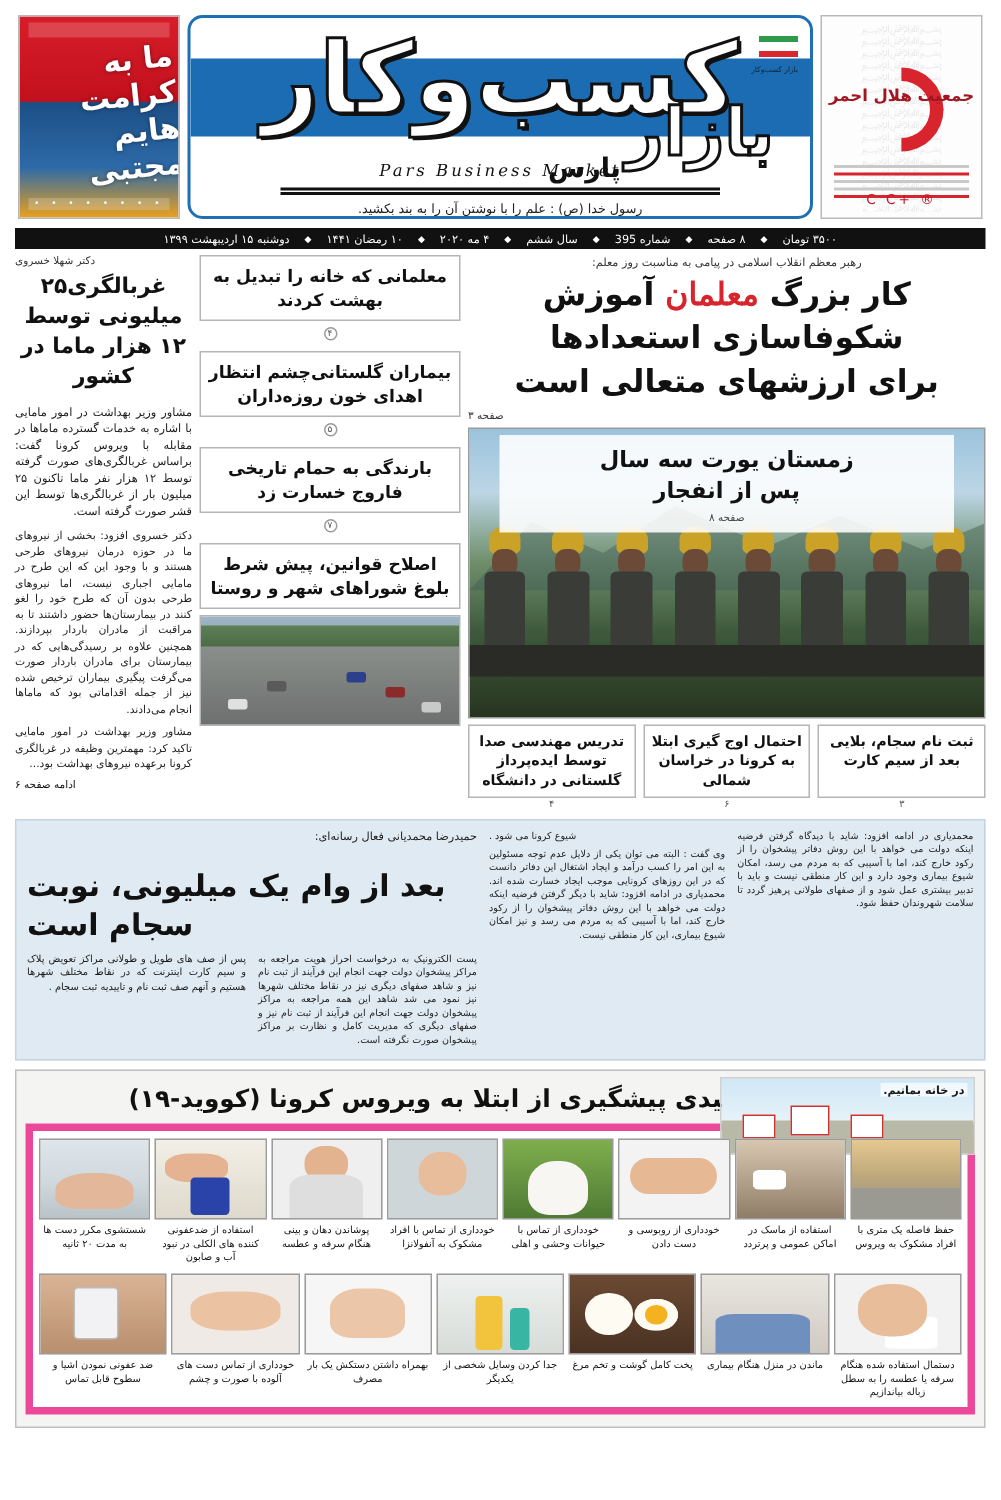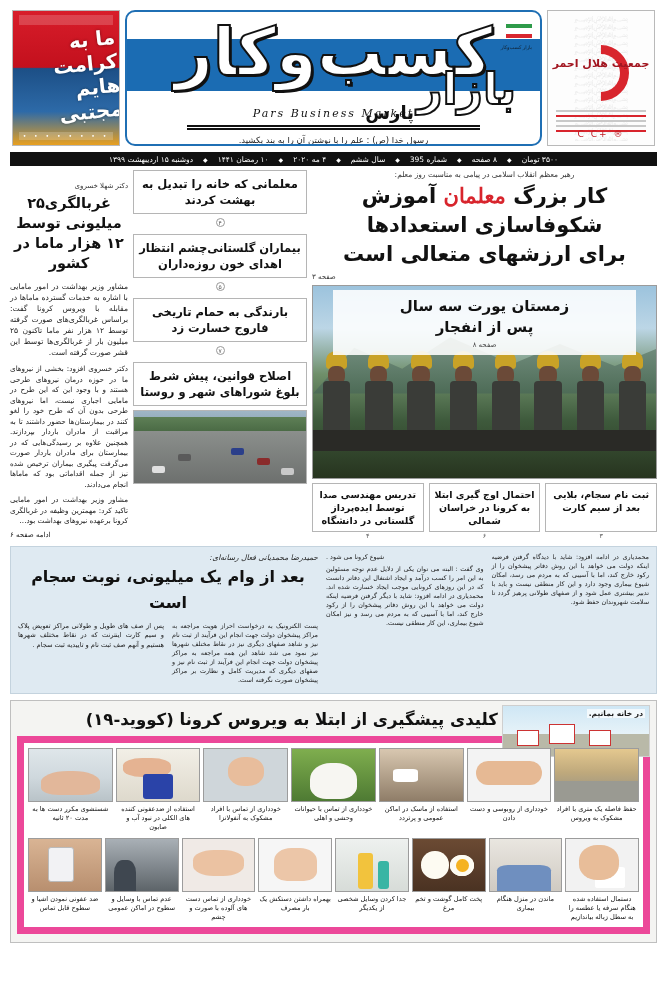--- a/index.html
+++ b/index.html
@@ -71,21 +71,21 @@
   .datebar { background: #111; color: #fff; height: 14px; display: flex;
              align-items: center; justify-content: center; gap: 10px;
              font-size: 7.5px; margin: 2px 2px 4px 2px; }
   .datebar .sep { color: #fff; font-size: 6px; }
 
   
   .top-wrap { display: flex; flex-direction: row-reverse; gap: 5px; padding: 0 2px; }
 
   
   .col-right { width: 118px; }
-  .side-byline { font-size: 7px; text-align: right; color: #333; margin-bottom: 3px; margin-top: 12px; }
+  .side-byline { font-size: 7px; text-align: left; color: #333; margin-bottom: 3px; }
   .side-head { font-size: 14.5px; font-weight: bold; line-height: 20px; text-align: center;
                color: #111; margin-bottom: 8px; }
   .side-lead { font-size: 7.6px; line-height: 11px; text-align: justify; color: #1a1a1a; margin-bottom: 6px; }
   .side-body { font-size: 7.2px; line-height: 10.5px; text-align: justify; color: #222; }
   .side-cont { font-size: 7px; text-align: left; margin-top: 4px; color: #111; }
 
   
   .col-center { width: 174px; display: flex; flex-direction: column; gap: 4px; }
   .hl-box { border: 1px solid #b5b5b5; padding: 5px 4px; text-align: center;
             font-size: 11.5px; font-weight: bold; line-height: 16px; color: #111; background: #fff; }
@@ -125,37 +125,37 @@
   .sub-hl-row { display: flex; flex-direction: row-reverse; gap: 5px; margin-top: 4px; }
   .sub-hl { flex:1; border: 1px solid #b5b5b5; padding: 4px 3px; text-align:center;
             font-size: 9.5px; font-weight: bold; line-height: 13px; color: #111; }
   .sub-num-row { display:flex; flex-direction: row-reverse; gap:5px; }
   .sub-num { flex:1; text-align:center; font-size:6.5px; color:#555; }
 
   
   .article-band { margin: 6px 2px 0 2px; background: #dfeaf2; border: 1px solid #c4d3de;
                   display: flex; flex-direction: row-reverse; padding: 6px 7px 8px 7px; gap: 8px; }
   .ab-right { width: 300px; }
-  .ab-kicker { font-size: 7.5px; color: #222; margin-bottom: 2px; font-style: italic; }
-  .ab-head { font-size: 16px; font-weight: bold; color: #111; line-height: 26px; text-align: center; margin-bottom: 6px; }
+  .ab-kicker { font-size: 7.5px; color: #222; margin-bottom: 15px; }
+  .ab-head { font-size: 20px; font-weight: bold; color: #111; line-height: 26px; text-align: left; margin-bottom: 6px; }
   .ab-cols { display: flex; flex-direction: row-reverse; gap: 8px; }
   .ab-col { flex: 1; font-size: 6.4px; line-height: 9px; text-align: justify; color: #1a1a1a; }
   .ab-left { flex: 1; display: flex; flex-direction: row-reverse; gap: 8px; }
   .ab-lead { font-size: 6.6px; line-height: 9.4px; text-align: justify; }
 
   
   .covid { margin: 6px 2px 0 2px; border: 1px solid #bfbfbf; background: #f4f4f2; padding: 5px 6px 8px 6px; position: relative; }
   .covid-title { text-align: center; font-size: 16.5px; font-weight: bold; color: #111; padding: 4px 0 7px 0; }
-  .covid-badge { position: absolute; top: 4px; right: 6px; width: 148px; height: 52px;
+  .covid-badge { position: absolute; top: 4px; right: 6px; width: 170px; height: 52px;
                  border: 1px solid #cfcfcf; overflow: hidden;
                  background: linear-gradient(180deg,#cfe7f5 0%,#e6f2f8 55%,#cfcfc4 100%); }
   .covid-badge .hills { position:absolute; bottom:0; left:0; right:0; height:22px; background:#b9b9a8; }
   .covid-badge .house { position:absolute; bottom:10px; width:22px; height:16px; background:#fff; border:1px solid #c33; }
   .covid-badge .lbl { position:absolute; top:3px; right:4px; font-size:7.5px; color:#1a1a1a; font-weight:bold; background:rgba(255,255,255,.7); padding:0 2px; }
-  .covid-inner { border: 7px solid #ec4899; background: #fff; padding: 5px 4px; }
+  .covid-inner { border: 5px solid #ec4899; background: #fff; padding: 5px 4px; }
   .tip-row { display: flex; flex-direction: row-reverse; gap: 3px; }
   .tip-row + .tip-row { margin-top: 6px; }
   .tip { flex: 1; text-align: center; }
   .tip .thumb { height: 54px; border: 1px solid #9c9c9c; overflow: hidden; position: relative; background: #e8e8e8; }
   .tip .cap { font-size: 6.6px; line-height: 9px; color: #111; padding: 3px 1px 0 1px; }
 
   
   .sc { position:absolute; inset:0; }
   .sc.wash { background: linear-gradient(180deg,#dfe6ea 0%,#cfd8dd 55%,#b9c3c8 100%); }
   .sc.wash:after { content:''; position:absolute; bottom:6px; left:14%; width:72%; height:46%; background:#e2b79a; border-radius:45% 45% 30% 30%; }
@@ -403,62 +403,62 @@
             <div class="cap">شستشوی مکرر دست ها به مدت ۲۰ ثانیه</div>
           </div>
         <div class="tip">
             <div class="thumb">
               <div class="sc gel"></div>
             </div>
             <div class="cap">استفاده از ضدعفونی کننده های الکلی در نبود آب و صابون</div>
           </div>
         <div class="tip">
             <div class="thumb">
+              <div class="sc sneeze"></div>
+            </div>
+            <div class="cap">پوشاندن دهان و بینی هنگام سرفه و عطسه</div>
+          </div>
+        <div class="tip">
+            <div class="thumb">
               <div class="sc flu"></div>
             </div>
             <div class="cap">خودداری از تماس با افراد مشکوک به آنفولانزا</div>
           </div>
         <div class="tip">
             <div class="thumb">
               <div class="sc dog"></div>
             </div>
             <div class="cap">خودداری از تماس با حیوانات وحشی و اهلی</div>
           </div>
         <div class="tip">
             <div class="thumb">
+              <div class="sc hand"></div>
+            </div>
+            <div class="cap">خودداری از روبوسی و دست دادن</div>
+          </div>
+        <div class="tip">
+            <div class="thumb">
               <div class="sc mask"></div>
             </div>
             <div class="cap">استفاده از ماسک در اماکن عمومی و پرتردد</div>
           </div>
         <div class="tip">
             <div class="thumb">
-              <div class="sc hand"></div>
-            </div>
-            <div class="cap">خودداری از روبوسی و دست دادن</div>
-          </div>
-        <div class="tip">
-            <div class="thumb">
               <div class="sc street"></div>
             </div>
             <div class="cap">حفظ فاصله یک متری با افراد مشکوک به ویروس</div>
           </div>
       </div>
 
       <div class="tip-row">
         <div class="tip">
             <div class="thumb">
               <div class="sc phone"></div>
             </div>
             <div class="cap">ضد عفونی نمودن اشیا و سطوح  قابل تماس</div>
-          </div>
-        <div class="tip">
-            <div class="thumb">
-              <div class="sc transit"></div>
-            </div>
-            <div class="cap">عدم تماس با وسایل و سطوح در اماکن عمومی</div>
           </div>
         <div class="tip">
             <div class="thumb">
               <div class="sc eyes"></div>
             </div>
             <div class="cap">خودداری از تماس دست های آلوده با صورت و چشم</div>
           </div>
         <div class="tip">
             <div class="thumb">
               <div class="sc rub"></div>

